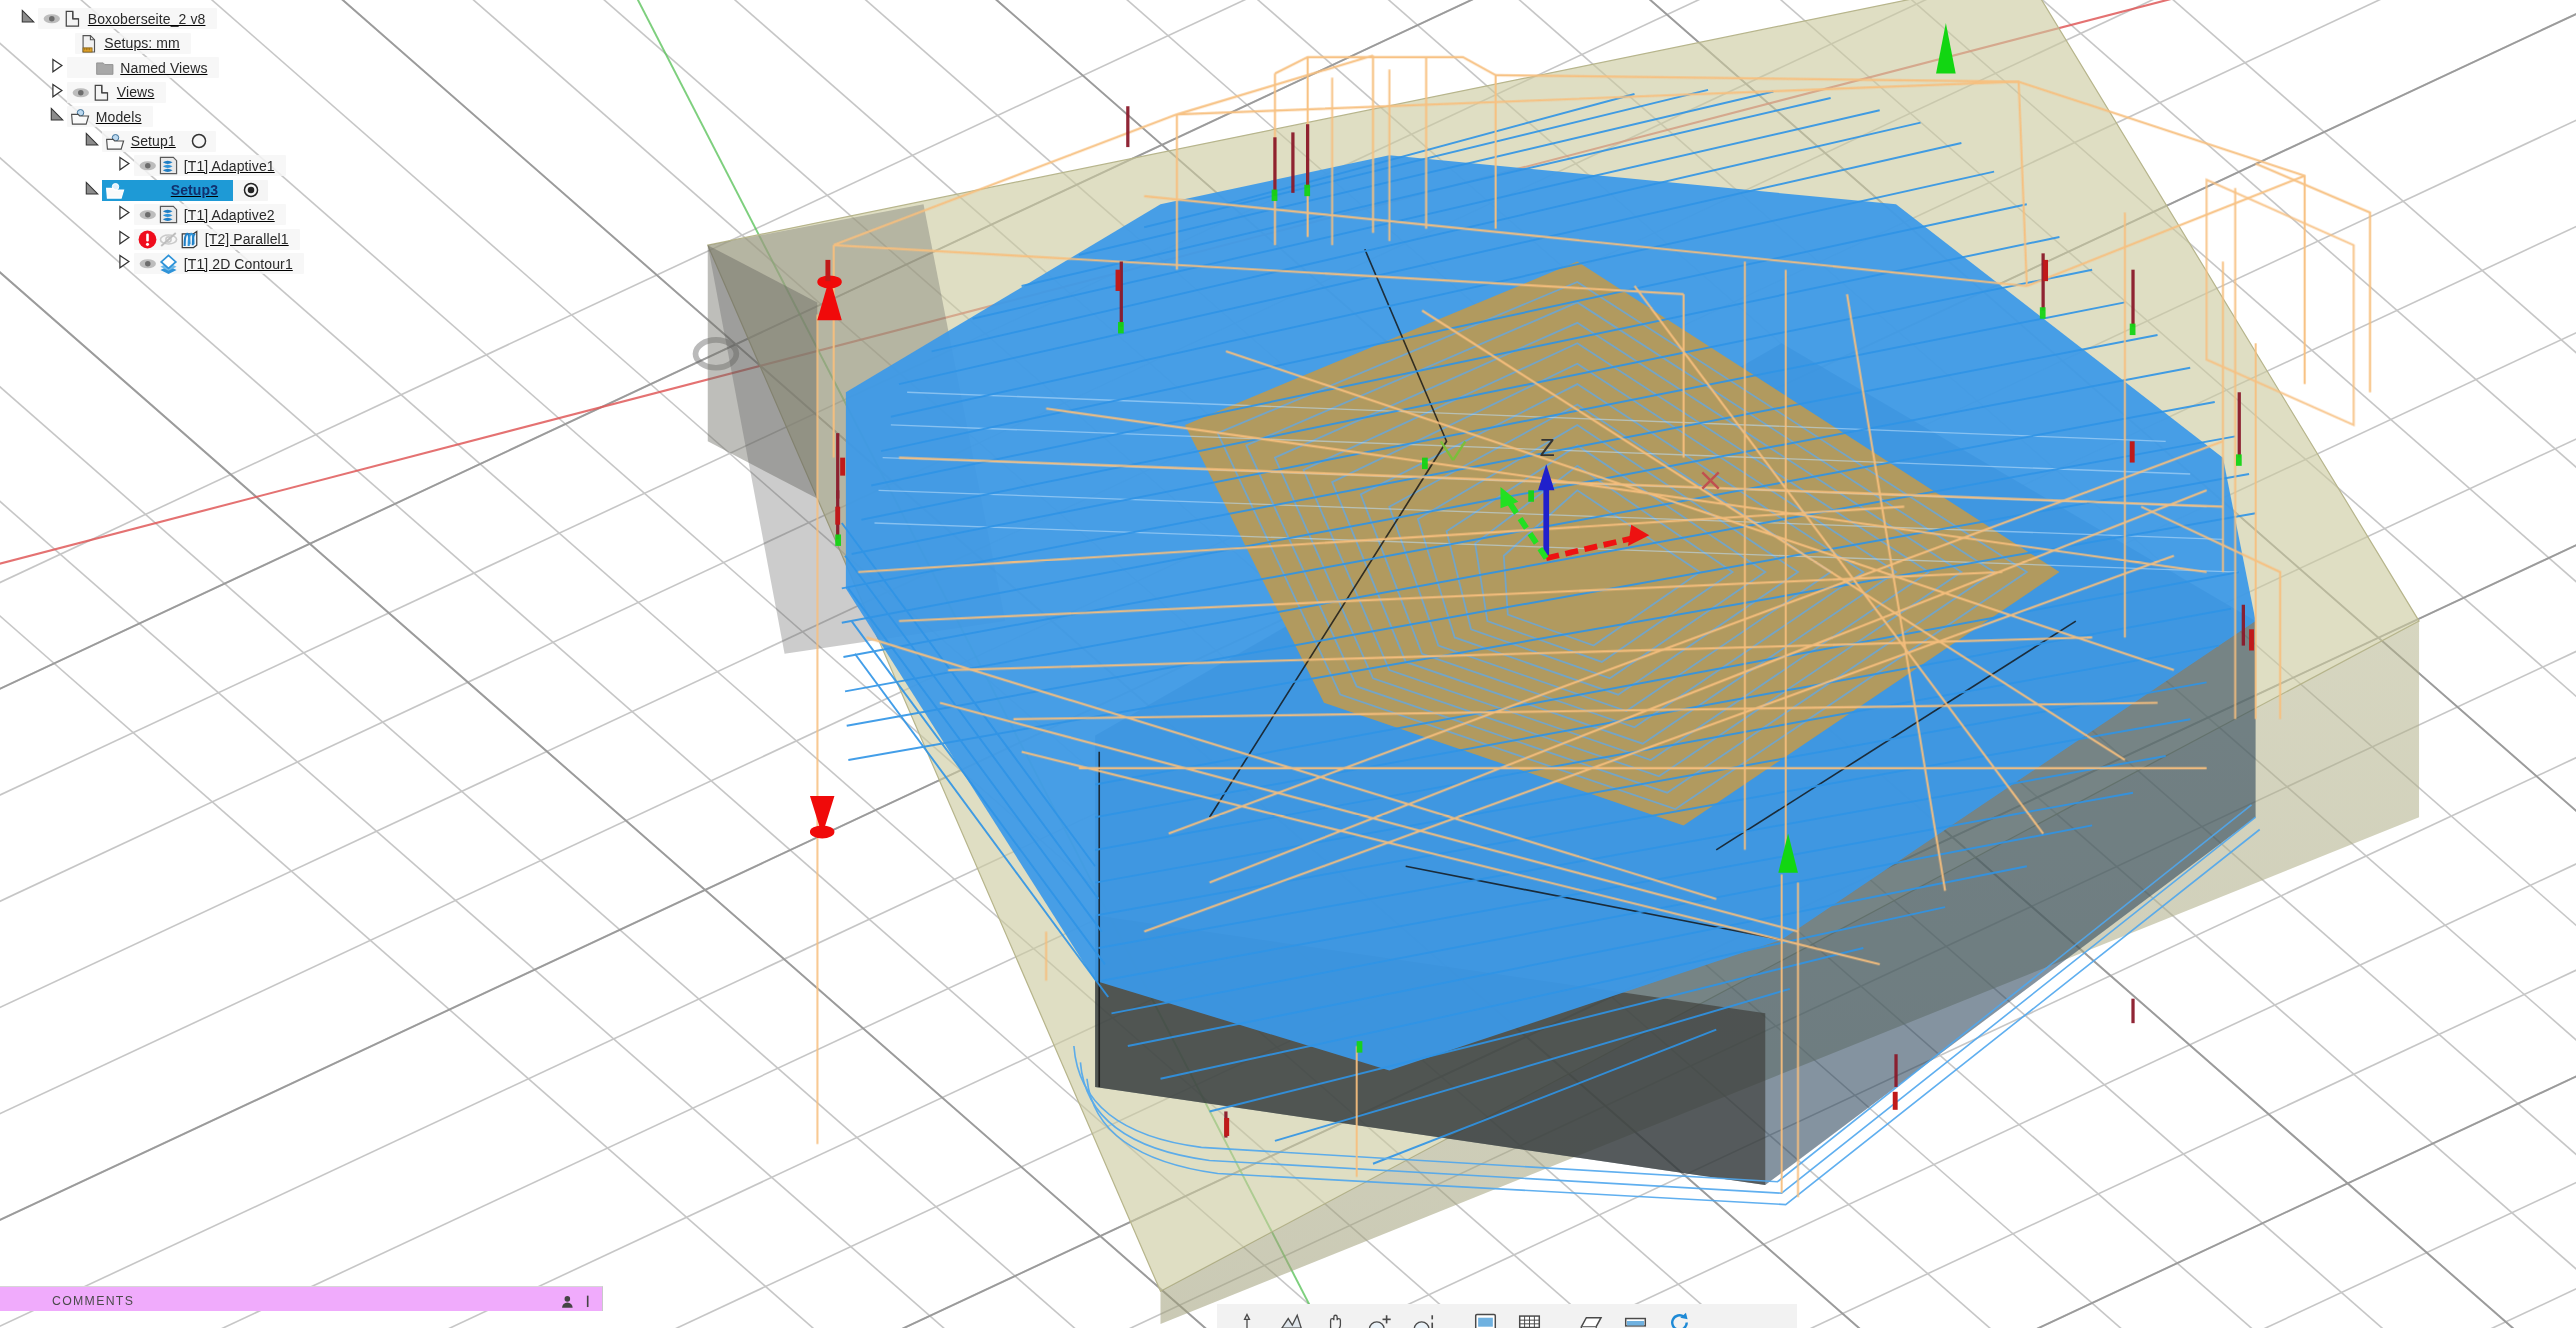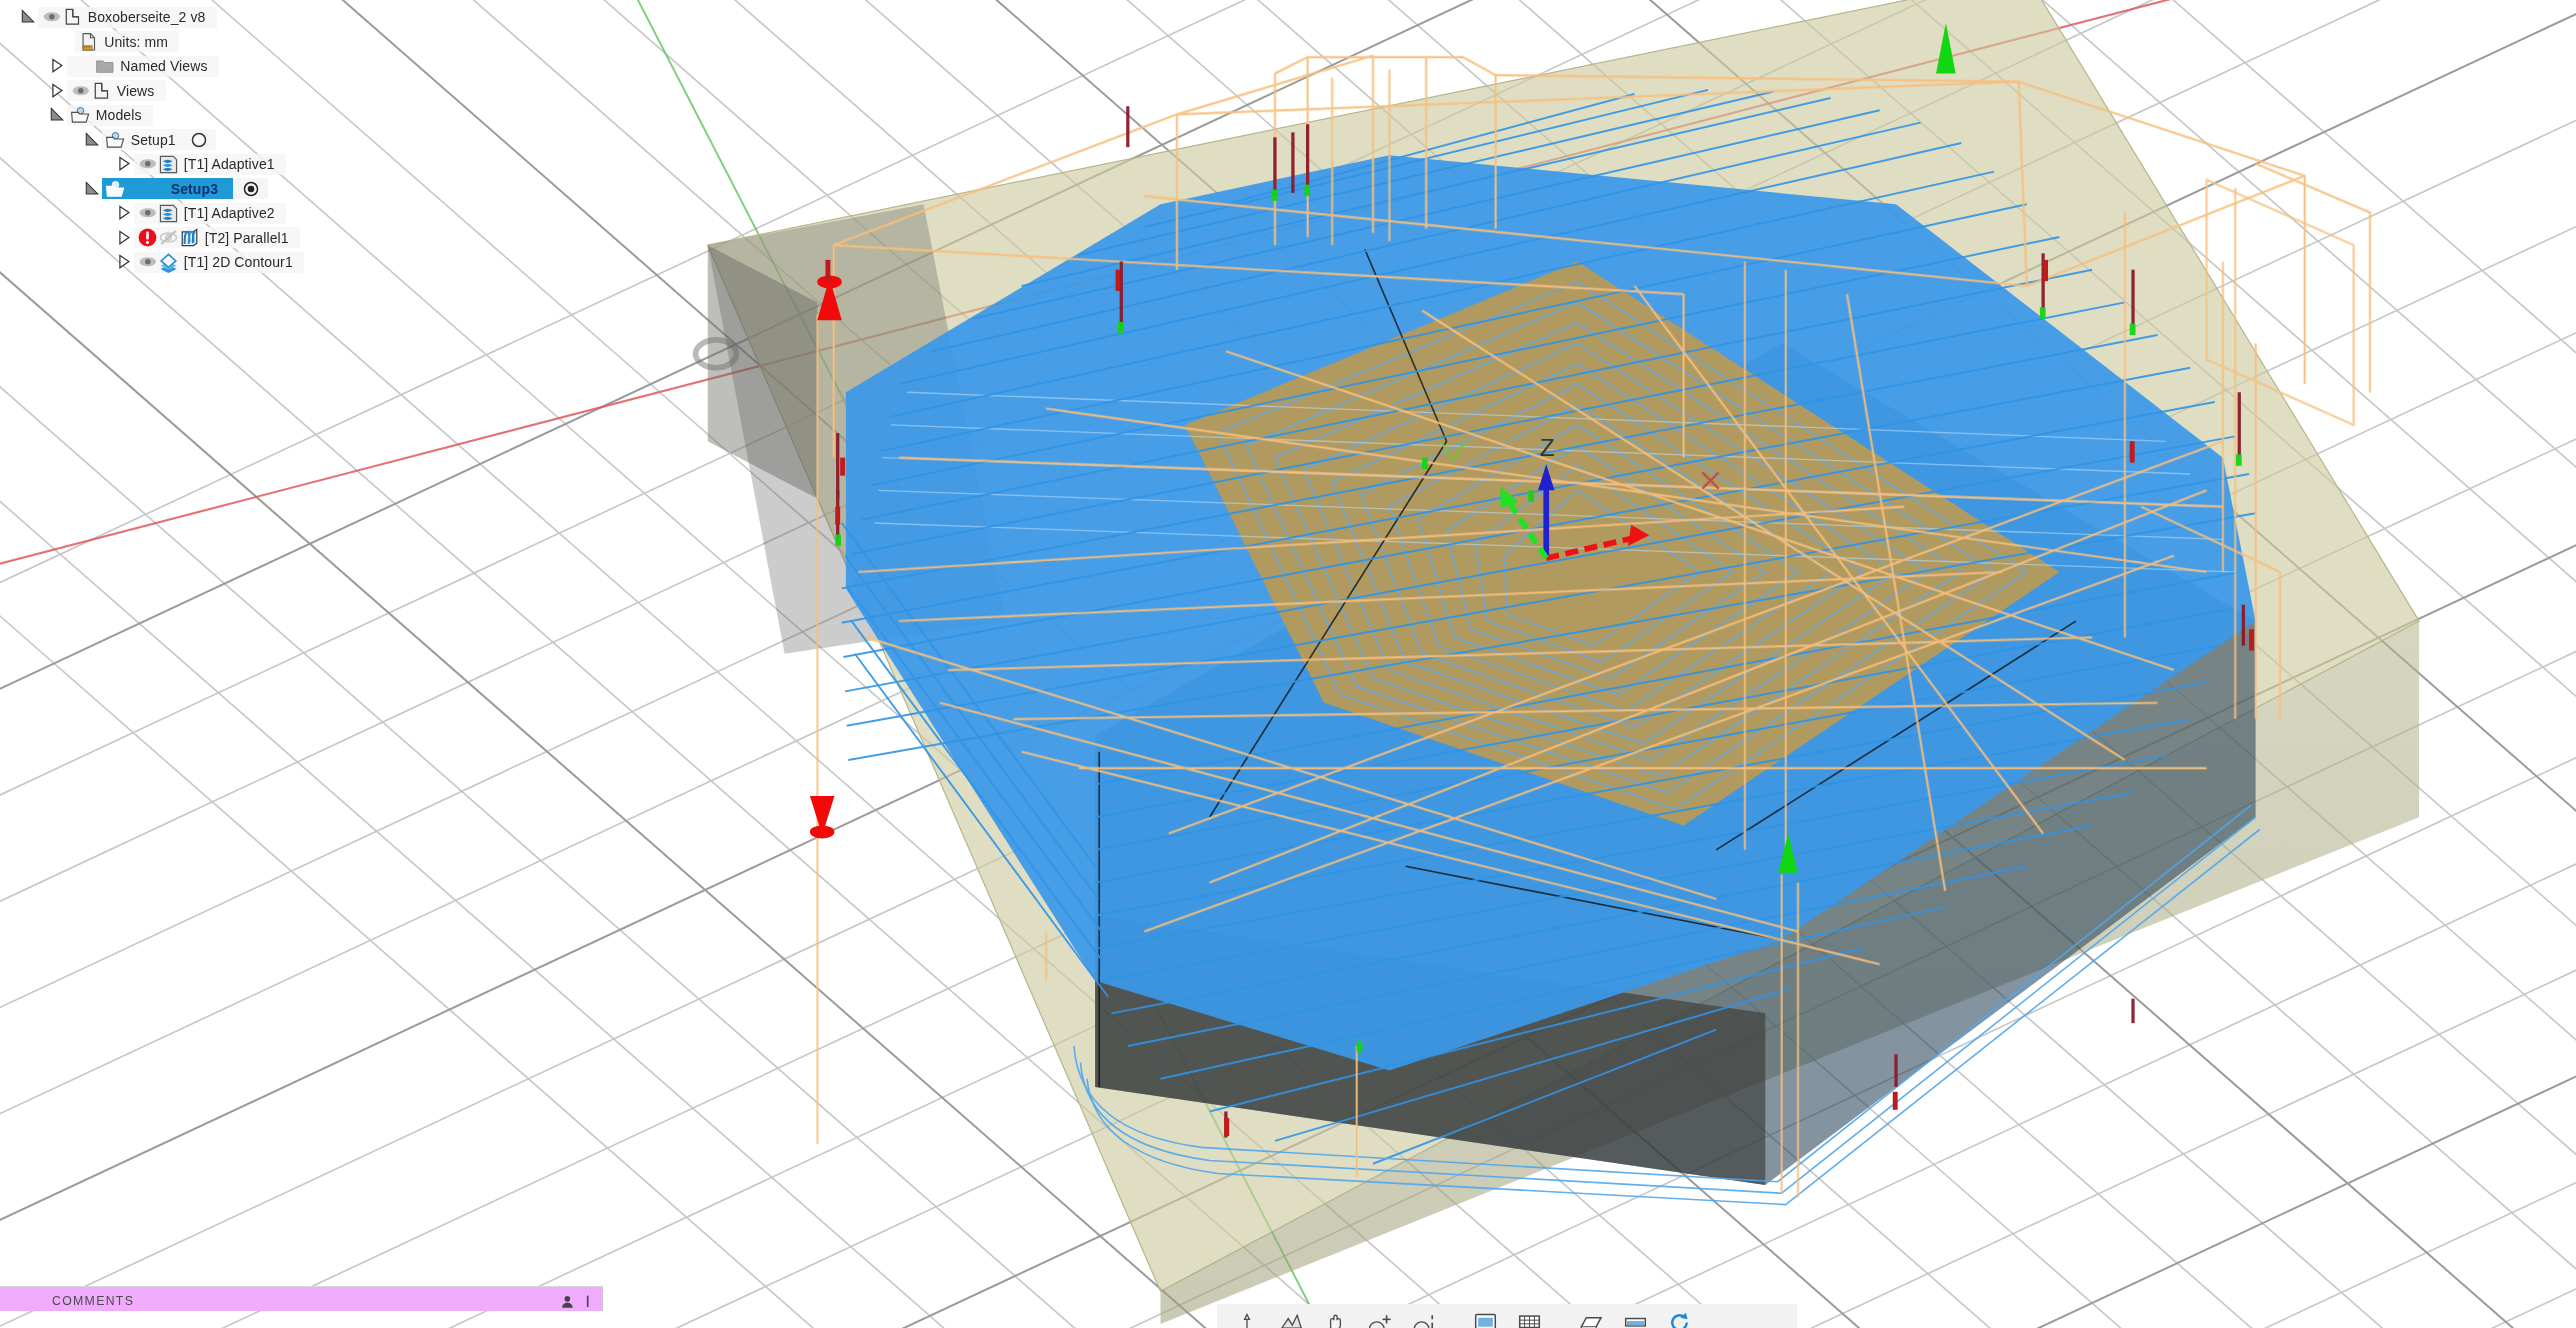--- a/index.html
+++ b/index.html
@@ -15,22 +15,22 @@
   #viewport svg{position:absolute;top:0;left:0;}
 
   
   #browser-tree{
     position:absolute;left:0;top:0;width:523px;
     padding-top:4.9px;
     z-index:40;
     user-select:none;
   }
   .tree-row{
-    display:flex;align-items:center;height:24.5px;
-    position:relative;white-space:nowrap;
+    display:flex;align-items:flex-end;height:24.5px;
+    position:relative;white-space:nowrap;text-decoration:underline;
   }
   .tw{ 
     width:19.6px;min-width:19.6px;height:24.5px;
     display:flex;align-items:center;justify-content:center;
   }
   .indent{display:inline-block;height:0.8px;}
 
   .row-chip{
     display:inline-flex;align-items:center;height:21px;
     background:rgba(245,245,245,0.82);
@@ -422,21 +422,21 @@
     <span class="indent" style="width:75px"></span>
     <span class="row-chip">
       <span class="ico">
         <svg width="19.6" height="19.6" viewBox="0 0 24 24">
           <path d="M5 2 h9 l5 5 v15 H5 Z" fill="#f2f2f2" stroke="#555" stroke-width="1.4"></path>
           <path d="M14 2 v5 h5" fill="none" stroke="#555" stroke-width="1.4"></path>
           <rect x="5" y="17" width="11" height="5" fill="#e8a72c" stroke="#8a6312" stroke-width="1"></rect>
           <path d="M7 17 v3 M9 17 v3 M11 17 v3 M13 17 v3" stroke="#8a6312" stroke-width=".9"></path>
         </svg>
       </span>
-      <span class="lbl">Units: mm</span>
+      <span class="lbl">Setups: mm</span>
     </span>
   </div>
 
   <div class="tree-row">
     <span class="indent" style="width:47px"></span>
     <span class="tw">
       <svg width="18" height="18" viewBox="0 0 22 22">
           <polygon points="6,3 17,10.5 6,18" fill="#fff" stroke="#333" stroke-width="1.5"></polygon>
         </svg>
     </span>

